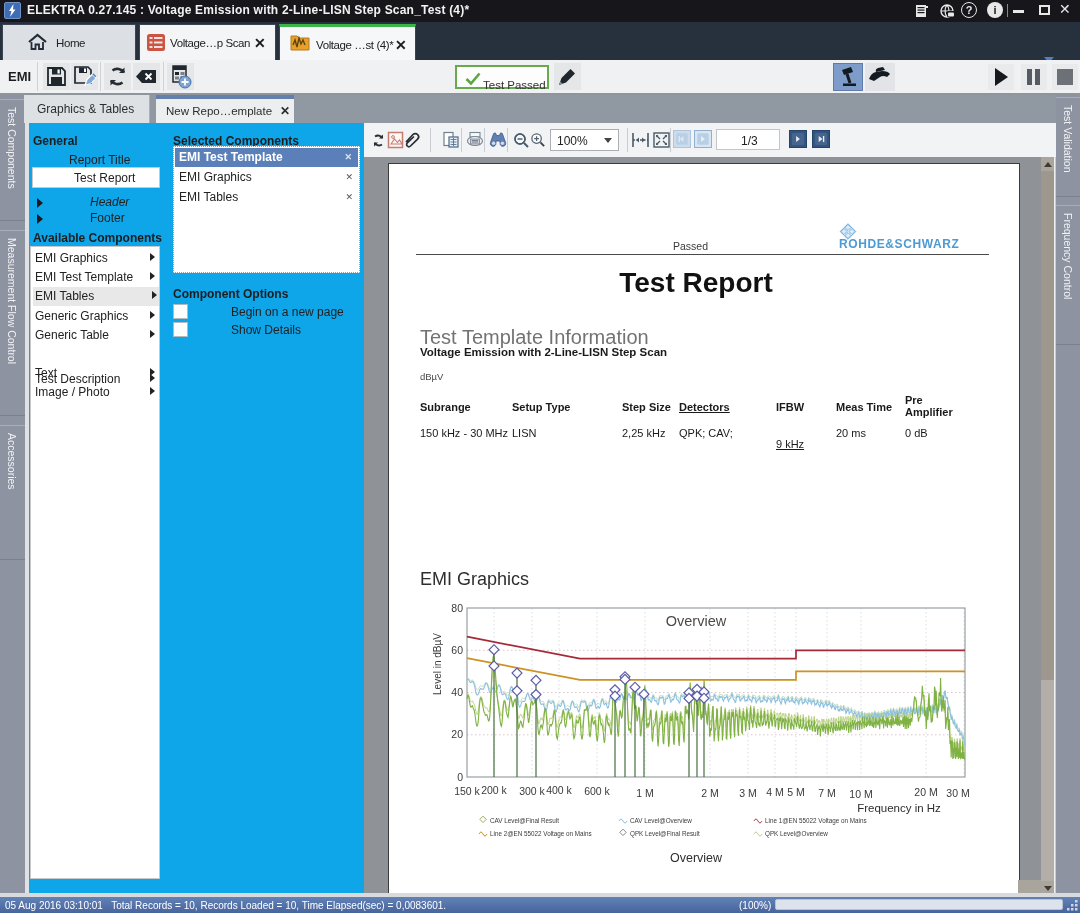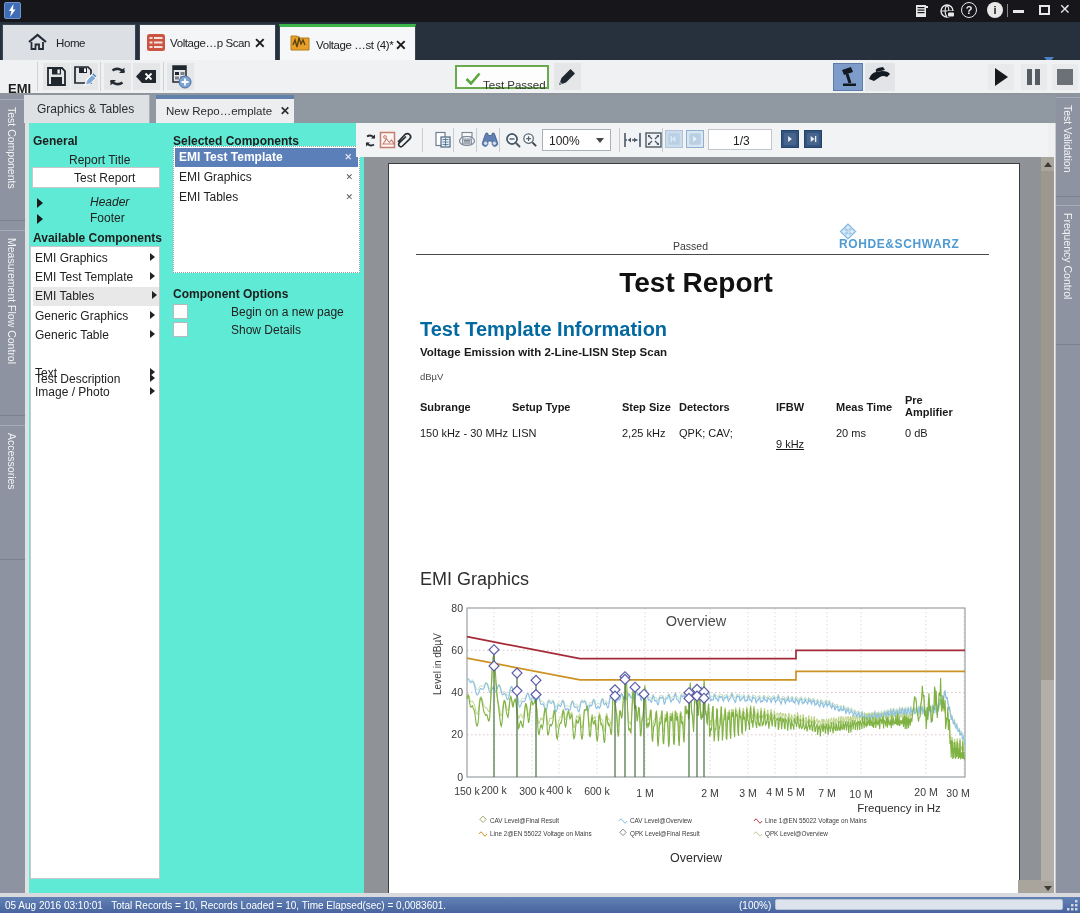--- a/index.html
+++ b/index.html
@@ -10,57 +10,58 @@
 #titlebar .t{left:27px;top:3px;font-size:12px;font-weight:bold;color:#f2f2f2;letter-spacing:.2px;}
 .tico{top:2px;width:18px;height:18px;color:#e8e8e8;}
 
 #tabbar{left:0;top:22px;width:1080px;height:38px;background:#27303d;}
 .mtab{top:2px;height:36px;border:1px solid #3a4450;border-bottom:none;font-size:13px;color:#222;padding-left:40px;}
 .mtab .lbl{position:absolute;top:12px;font-size:11.5px;letter-spacing:-0.4px;white-space:nowrap;}
 .mtab .x{position:absolute;top:10px;font-size:14px;font-weight:bold;color:#1a1a1a;}
 
 #toolbar{left:0;top:60px;width:1080px;height:35px;background:#f0f1f2;border-bottom:2px solid #8f959c;}
 .tbtn{top:3px;width:27px;height:27px;background:#e4e6e8;}
-#toolbar .emi{left:8px;top:21px;font-size:13px;font-weight:bold;color:#1c1c1c;}
+#toolbar .emi{left:8px;top:9px;font-size:13px;font-weight:bold;color:#1c1c1c;}
 .vsep{top:2px;width:1px;height:29px;background:#d0d3d6;}
 #testpassed{left:455px;top:5px;width:94px;height:24px;background:#fdfdfd;border:2px solid #6aaa4e;font-size:11.5px;color:#333;white-space:nowrap;}
 
 .strip{top:95px;width:25px;height:802px;background:#8d93a0;}
 .vtab{position:absolute;left:0;width:25px;background:#8d93a0;border-top:1px solid #a8aeb8;border-bottom:1px solid #7a808c;}
 .vtab span{position:absolute;left:6px;top:7px;writing-mode:vertical-lr;color:#f2f3f5;font-size:10.5px;white-space:nowrap;}
 
 #innertabs{left:24px;top:95px;width:1032px;height:28px;background:#9098a2;}
 .itab{top:0;height:28px;font-size:13px;color:#2c2c2c;}
 
 .panelhead{font-size:12px;font-weight:bold;color:#1d1d1d;}
 .lbl12{font-size:12px;color:#222;margin-left:36px;}
 .whitebox{background:#fff;border:1px solid #c6c9cc;}
 .avitem{position:absolute;left:4px;width:122px;height:19px;font-size:12px;color:#222;line-height:19px;white-space:nowrap;}
 .avitem .ar{position:absolute;right:2px;top:4px;width:0;height:0;border-left:5px solid #222;border-top:4px solid transparent;border-bottom:4px solid transparent;}
 .chk{width:15px;height:15px;background:#fdfdfd;border:1px solid #b7babd;}
 
-#pvtoolbar{left:356px;top:123px;width:692px;height:34px;background:#f2f3f4;}
+#pvtoolbar{left:364px;top:123px;width:692px;height:34px;background:#f2f3f4;}
 #pvarea{left:364px;top:157px;width:677px;height:738px;background:#8f9297;overflow:hidden;}
 #page{position:absolute;left:24px;top:6px;width:632px;height:740px;background:#fff;border:1px solid #3c3c3c;border-bottom:none;}
 
 #vscroll{left:1041px;top:157px;width:13px;height:738px;background:#b3afa8;}
 
 #statusbar{left:0;top:897px;width:1080px;height:16px;background:linear-gradient(#6282b6,#47649e);color:#fff;font-size:10px;}
 svg{display:block;}
 .psep{top:5px;width:1px;height:24px;background:#c9ccd0;}
 .pvbtn{top:7px;width:18px;height:18px;}
 </style></head><body>
 <div id="app">
 
 <div id="titlebar" class="abs">
 <div class="logo abs">
         <svg width="15" height="15" viewBox="0 0 15 15">
           <path d="M8.5 1 L4 8 h2.5 L5 14 l5.5-7.5 H8z" fill="#fff"></path>
         </svg>
       </div>
+<div class="t abs">ELEKTRA 0.27.145 : Voltage Emission with 2-Line-LISN Step Scan_Test (4)*</div>
 <svg class="tico abs" style="left:913px" viewBox="0 0 18 18">
         <rect x="3" y="3" width="10" height="12" fill="#e8e8e8"></rect>
         <rect x="4.5" y="5" width="7" height="1.2" fill="#17171b"></rect>
         <rect x="4.5" y="7.5" width="7" height="1.2" fill="#17171b"></rect>
         <rect x="4.5" y="10" width="7" height="1.2" fill="#17171b"></rect>
         <rect x="12" y="4" width="3" height="2" fill="#e8e8e8"></rect>
       </svg>
 <svg class="tico abs" style="left:938px" viewBox="0 0 18 18">
         <circle cx="9" cy="9" r="6" fill="none" stroke="#e8e8e8" stroke-width="1.4"></circle>
         <path d="M3.2 9h11.6M9 3.2c-2.5 2-2.5 9.6 0 11.6M9 3.2c2.5 2 2.5 9.6 0 11.6" stroke="#e8e8e8" stroke-width="1.1" fill="none"></path>
@@ -218,21 +219,21 @@
 <div id="innertabs" class="abs">
  <div class="itab abs" style="left:0;width:126px;background:#dee1e4;border-right:1px solid #aab0b6;">
         <span class="abs" style="left:13px;top:7px;font-size:12px;">Graphics &amp; Tables</span>
       </div>
  <div class="itab abs" style="left:132px;width:138px;background:#eceef0;border-top:4px solid #6181ac;">
         <span class="abs" style="left:10px;top:6px;font-size:11.5px;">New Repo…emplate</span>
         <span class="abs" style="left:124px;top:5px;font-size:12px;font-weight:bold;">✕</span>
       </div>
 </div>
 
-<div class="abs" style="left:29px;top:123px;width:335px;height:772px;background:#5eead4;">
+<div class="abs" style="left:29px;top:123px;width:335px;height:772px;background:#0ea5e9;">
  <div class="panelhead abs" style="left:4px;top:11px;">General</div>
  <div class="lbl12 abs" style="left:4px;top:30px;">Report Title</div>
  <div class="whitebox abs" style="left:3px;top:44px;width:128px;height:21px;">
         <span class="lbl12 abs" style="left:5px;top:3px;">Test Report</span>
       </div>
  <div class="abs" style="left:8px;top:75px;width:0;height:0;border-left:6px solid #1a1a1a;border-top:5px solid transparent;border-bottom:5px solid transparent;"></div>
  <div class="lbl12 abs" style="left:25px;top:72px;font-style:italic;">Header</div>
  <div class="abs" style="left:8px;top:91px;width:0;height:0;border-left:6px solid #1a1a1a;border-top:5px solid transparent;border-bottom:5px solid transparent;"></div>
  <div class="lbl12 abs" style="left:25px;top:88px;">Footer</div>
  <div class="panelhead abs" style="left:4px;top:108px;">Available Components</div>
@@ -365,28 +366,28 @@
    <rect x="-5.5" y="-5.5" width="11" height="11" fill="none"></rect>
             <rect x="-5" y="-5" width="4.3" height="4.3"></rect>
             <rect x="0.7" y="-5" width="4.3" height="4.3"></rect>
             <rect x="-5" y="0.7" width="4.3" height="4.3"></rect>
             <rect x="0.7" y="0.7" width="4.3" height="4.3"></rect>
   </g>
   <text x="0" y="26.5" font-family="Liberation Sans" font-size="12" font-weight="bold" fill="#4e9ad2" letter-spacing="0.6">ROHDE&amp;SCHWARZ</text>
  </svg>
  <div class="abs" style="left:27px;top:90px;width:573px;height:1px;background:#4a4a4a;"></div>
  <div class="abs" style="left:0;top:103px;width:614px;text-align:center;font-size:28px;font-weight:bold;color:#111;letter-spacing:0;">Test&nbsp;Report</div>
- <div class="abs" style="left:31px;top:154px;font-size:20px;color:#0369a1;font-weight:bold;">Test Template Information</div>
+ <div class="abs" style="left:31px;top:162px;font-size:20px;color:#737373;">Test Template Information</div>
  <div class="abs" style="left:31px;top:182px;font-size:11.5px;font-weight:bold;color:#1a1a1a;">Voltage Emission with 2-Line-LISN Step Scan</div>
  <div class="abs" style="left:31px;top:207px;font-size:9.5px;color:#4a4a4a;">dBµV</div>
  <div class="abs" style="left:31px;top:228px;width:570px;font-size:11px;color:#1a1a1a;">
   <b class="abs" style="left:0;top:9px;">Subrange</b>
           <b class="abs" style="left:92px;top:9px;">Setup Type</b>
           <b class="abs" style="left:202px;top:9px;">Step Size</b>
-          <b class="abs" style="left:259px;top:9px;">Detectors</b>
+          <b class="abs" style="left:259px;top:9px;text-decoration:underline;">Detectors</b>
           <b class="abs" style="left:356px;top:9px;">IFBW</b>
           <b class="abs" style="left:416px;top:9px;">Meas Time</b>
           <b class="abs" style="left:485px;top:2px;">Pre<br>Amplifier</b>
   <span class="abs" style="left:0;top:35px;">150 kHz - 30 MHz</span>
           <span class="abs" style="left:92px;top:35px;">LISN</span>
           <span class="abs" style="left:202px;top:35px;">2,25 kHz</span>
           <span class="abs" style="left:259px;top:35px;">QPK; CAV;</span>
           <span class="abs" style="left:356px;top:46px;text-decoration:underline;">9 kHz</span>
           <span class="abs" style="left:416px;top:35px;">20 ms</span>
           <span class="abs" style="left:485px;top:35px;">0 dB</span>

